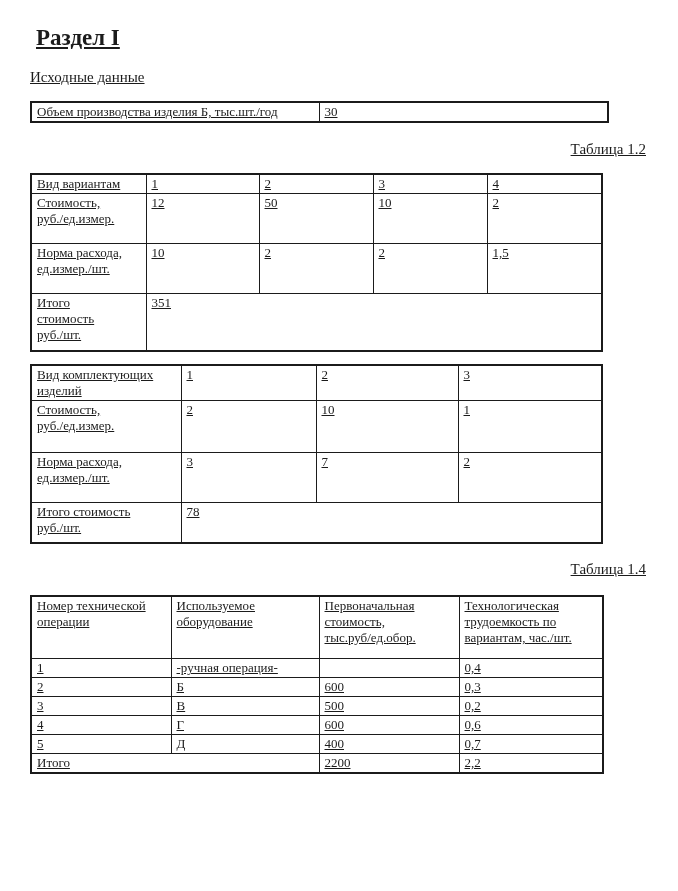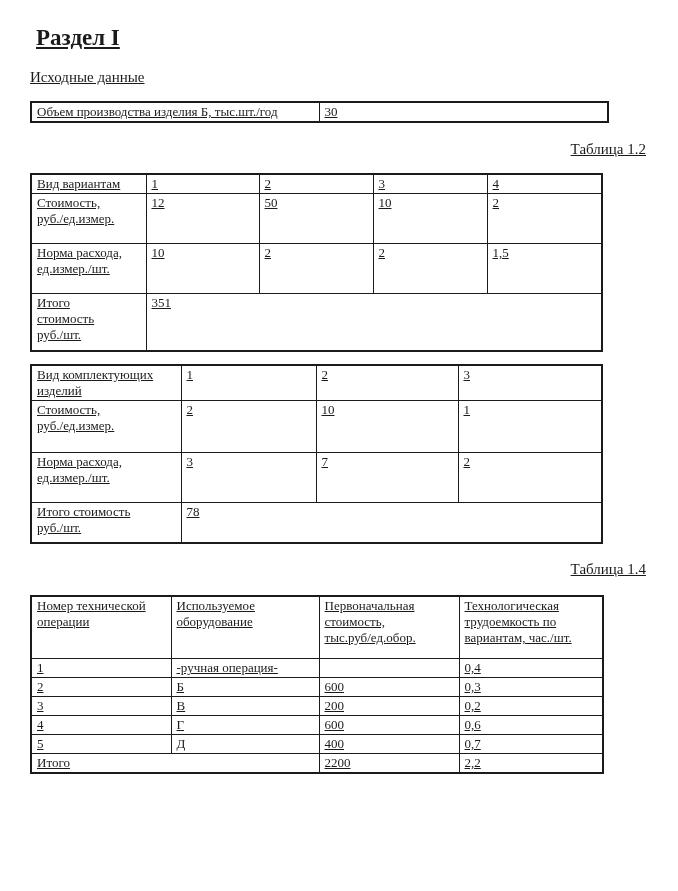--- a/index.html
+++ b/index.html
@@ -200,21 +200,21 @@
     </tr>
     <tr class="data">
       <td>2</td>
       <td>Б</td>
       <td>600</td>
       <td>0,3</td>
     </tr>
     <tr class="data">
       <td>3</td>
       <td>В</td>
-      <td>200</td>
+      <td>500</td>
       <td>0,2</td>
     </tr>
     <tr class="data">
       <td>4</td>
       <td>Г</td>
       <td>600</td>
       <td>0,6</td>
     </tr>
     <tr class="data">
       <td>5</td>

